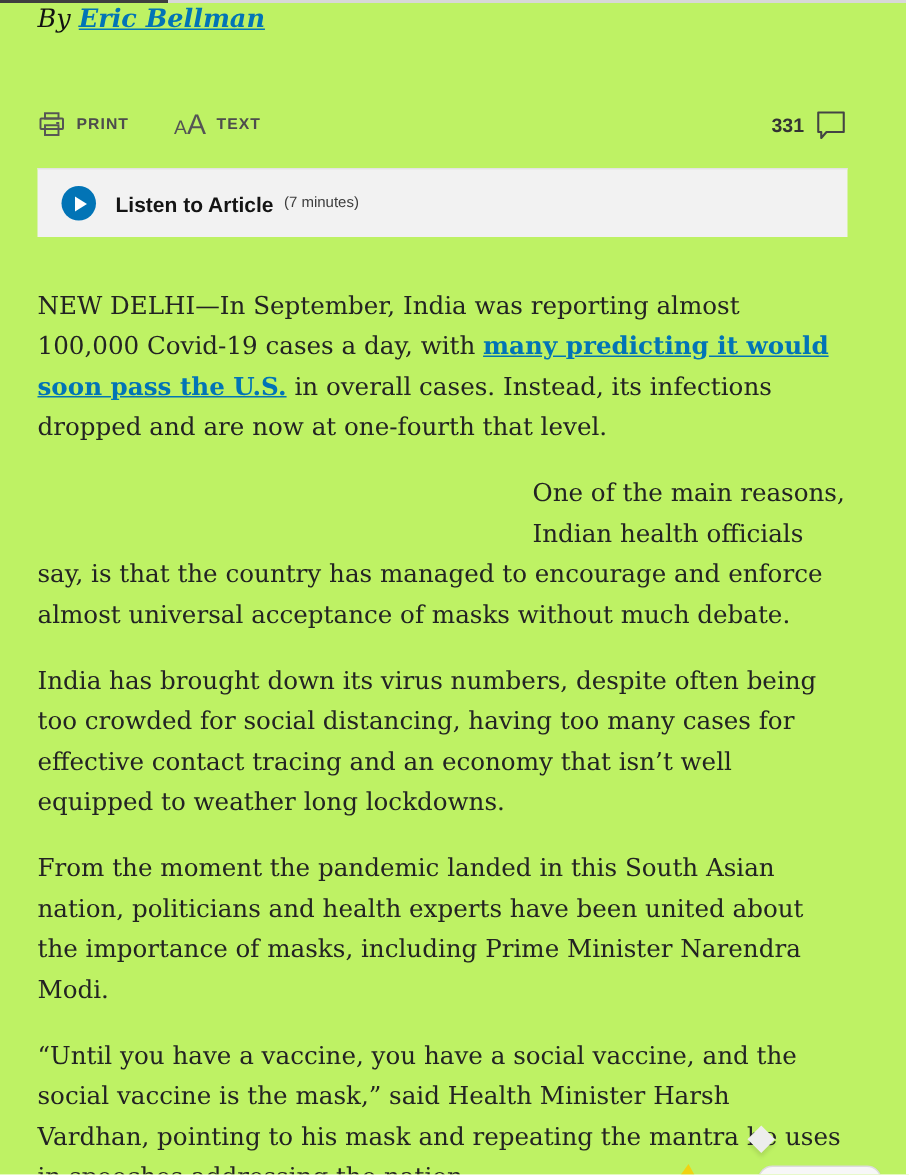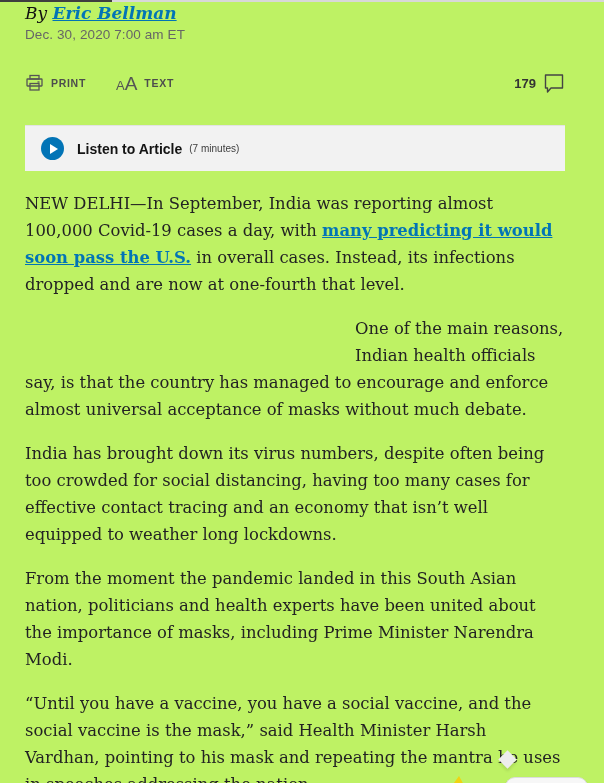--- a/index.html
+++ b/index.html
@@ -23,21 +23,21 @@
   .tool-btn { display:flex; align-items:center; gap:7px; cursor:pointer; background:none; border:none; padding:0; }
   .tool-label { font-size:10.5px; font-weight:bold; color:#4d4d4d; letter-spacing:0.7px; }
   .tool-icon svg { display:block; }
   .aa-icon { color:#555; display:flex; align-items:baseline; line-height:1; }
   .aa-icon .a-sm { font-size:13px; font-weight:400; }
   .aa-icon .a-lg { font-size:19px; font-weight:400; }
   .comments { display:flex; align-items:center; gap:7px; cursor:pointer; background:none; border:none; padding:0; }
   .comments .count { font-size:13px; font-weight:bold; color:#333; }
 
   
-  .listen-bar { position:absolute; top:125px; left:25px; width:540px; height:46px; background:#f2f2f2; border-top:1px solid #e3e3e3; display:flex; align-items:center; padding-left:16px; }
+  .listen-bar { position:absolute; top:112px; left:25px; width:540px; height:46px; background:#f2f2f2; border-top:1px solid #e3e3e3; display:flex; align-items:center; padding-left:16px; }
   .play-btn { width:23px; height:23px; border-radius:50%; background:#0274b6; display:flex; align-items:center; justify-content:center; border:none; cursor:pointer; flex:0 0 auto; }
   .play-tri { width:0; height:0; border-left:8px solid #ffffff; border-top:5px solid transparent; border-bottom:5px solid transparent; margin-left:2px; }
   .listen-label { margin-left:13px; font-size:14px; font-weight:bold; color:#141414; }
   .listen-duration { margin-left:7px; font-size:10px; color:#3d3d3d; }
 
   
   .article { position:absolute; top:190px; left:25px; width:541px; font-family:"DejaVu Serif", serif; font-size:16.4px; line-height:27px; color:#232323; }
   .article p { margin:0 0 17px 0; }
   .article a.inline-link { color:#0274b6; font-weight:bold; text-decoration:underline; cursor:pointer; }
   .float-spacer { float:left; width:330px; height:54px; }
@@ -58,21 +58,20 @@
 
   <div class="top-rule"></div>
   <div class="top-rule-dark"></div>
 
   <div class="byline">
     <span>By</span>
     <span> </span>
     <a class="author">Eric Bellman</a>
   </div>
 
-  <div class="timestamp">Dec. 30, 2020 7:00 am ET</div>
 
   <div class="toolbar">
     <div class="toolbar-left">
       <button class="tool-btn">
         <span class="tool-icon">
           <svg width="19" height="18" viewBox="0 0 19 18" fill="none" stroke="#555" stroke-width="1.3">
             <rect x="5" y="1.5" width="9" height="3.5"></rect>
             <rect x="2" y="5" width="15" height="7" rx="0.5"></rect>
             <line x1="12.5" y1="8" x2="14.5" y2="8"></line>
             <rect x="5" y="9.5" width="9" height="6.5"></rect>
@@ -82,21 +81,21 @@
       </button>
       <button class="tool-btn">
         <span class="aa-icon">
           <span class="a-sm">A</span>
             <span class="a-lg">A</span>
         </span>
         <span class="tool-label">TEXT</span>
       </button>
     </div>
     <button class="comments">
-      <span class="count">179</span>
+      <span class="count">331</span>
       <span class="tool-icon">
         <svg width="22" height="21" viewBox="0 0 22 21" fill="none" stroke="#444" stroke-width="1.4">
           <path d="M2.5 2 h17 v13 h-11.5 l-3.5 4 v-4 h-2 z" stroke-linejoin="round"></path>
         </svg>
       </span>
     </button>
   </div>
 
   <div class="listen-bar">
     <button class="play-btn">

